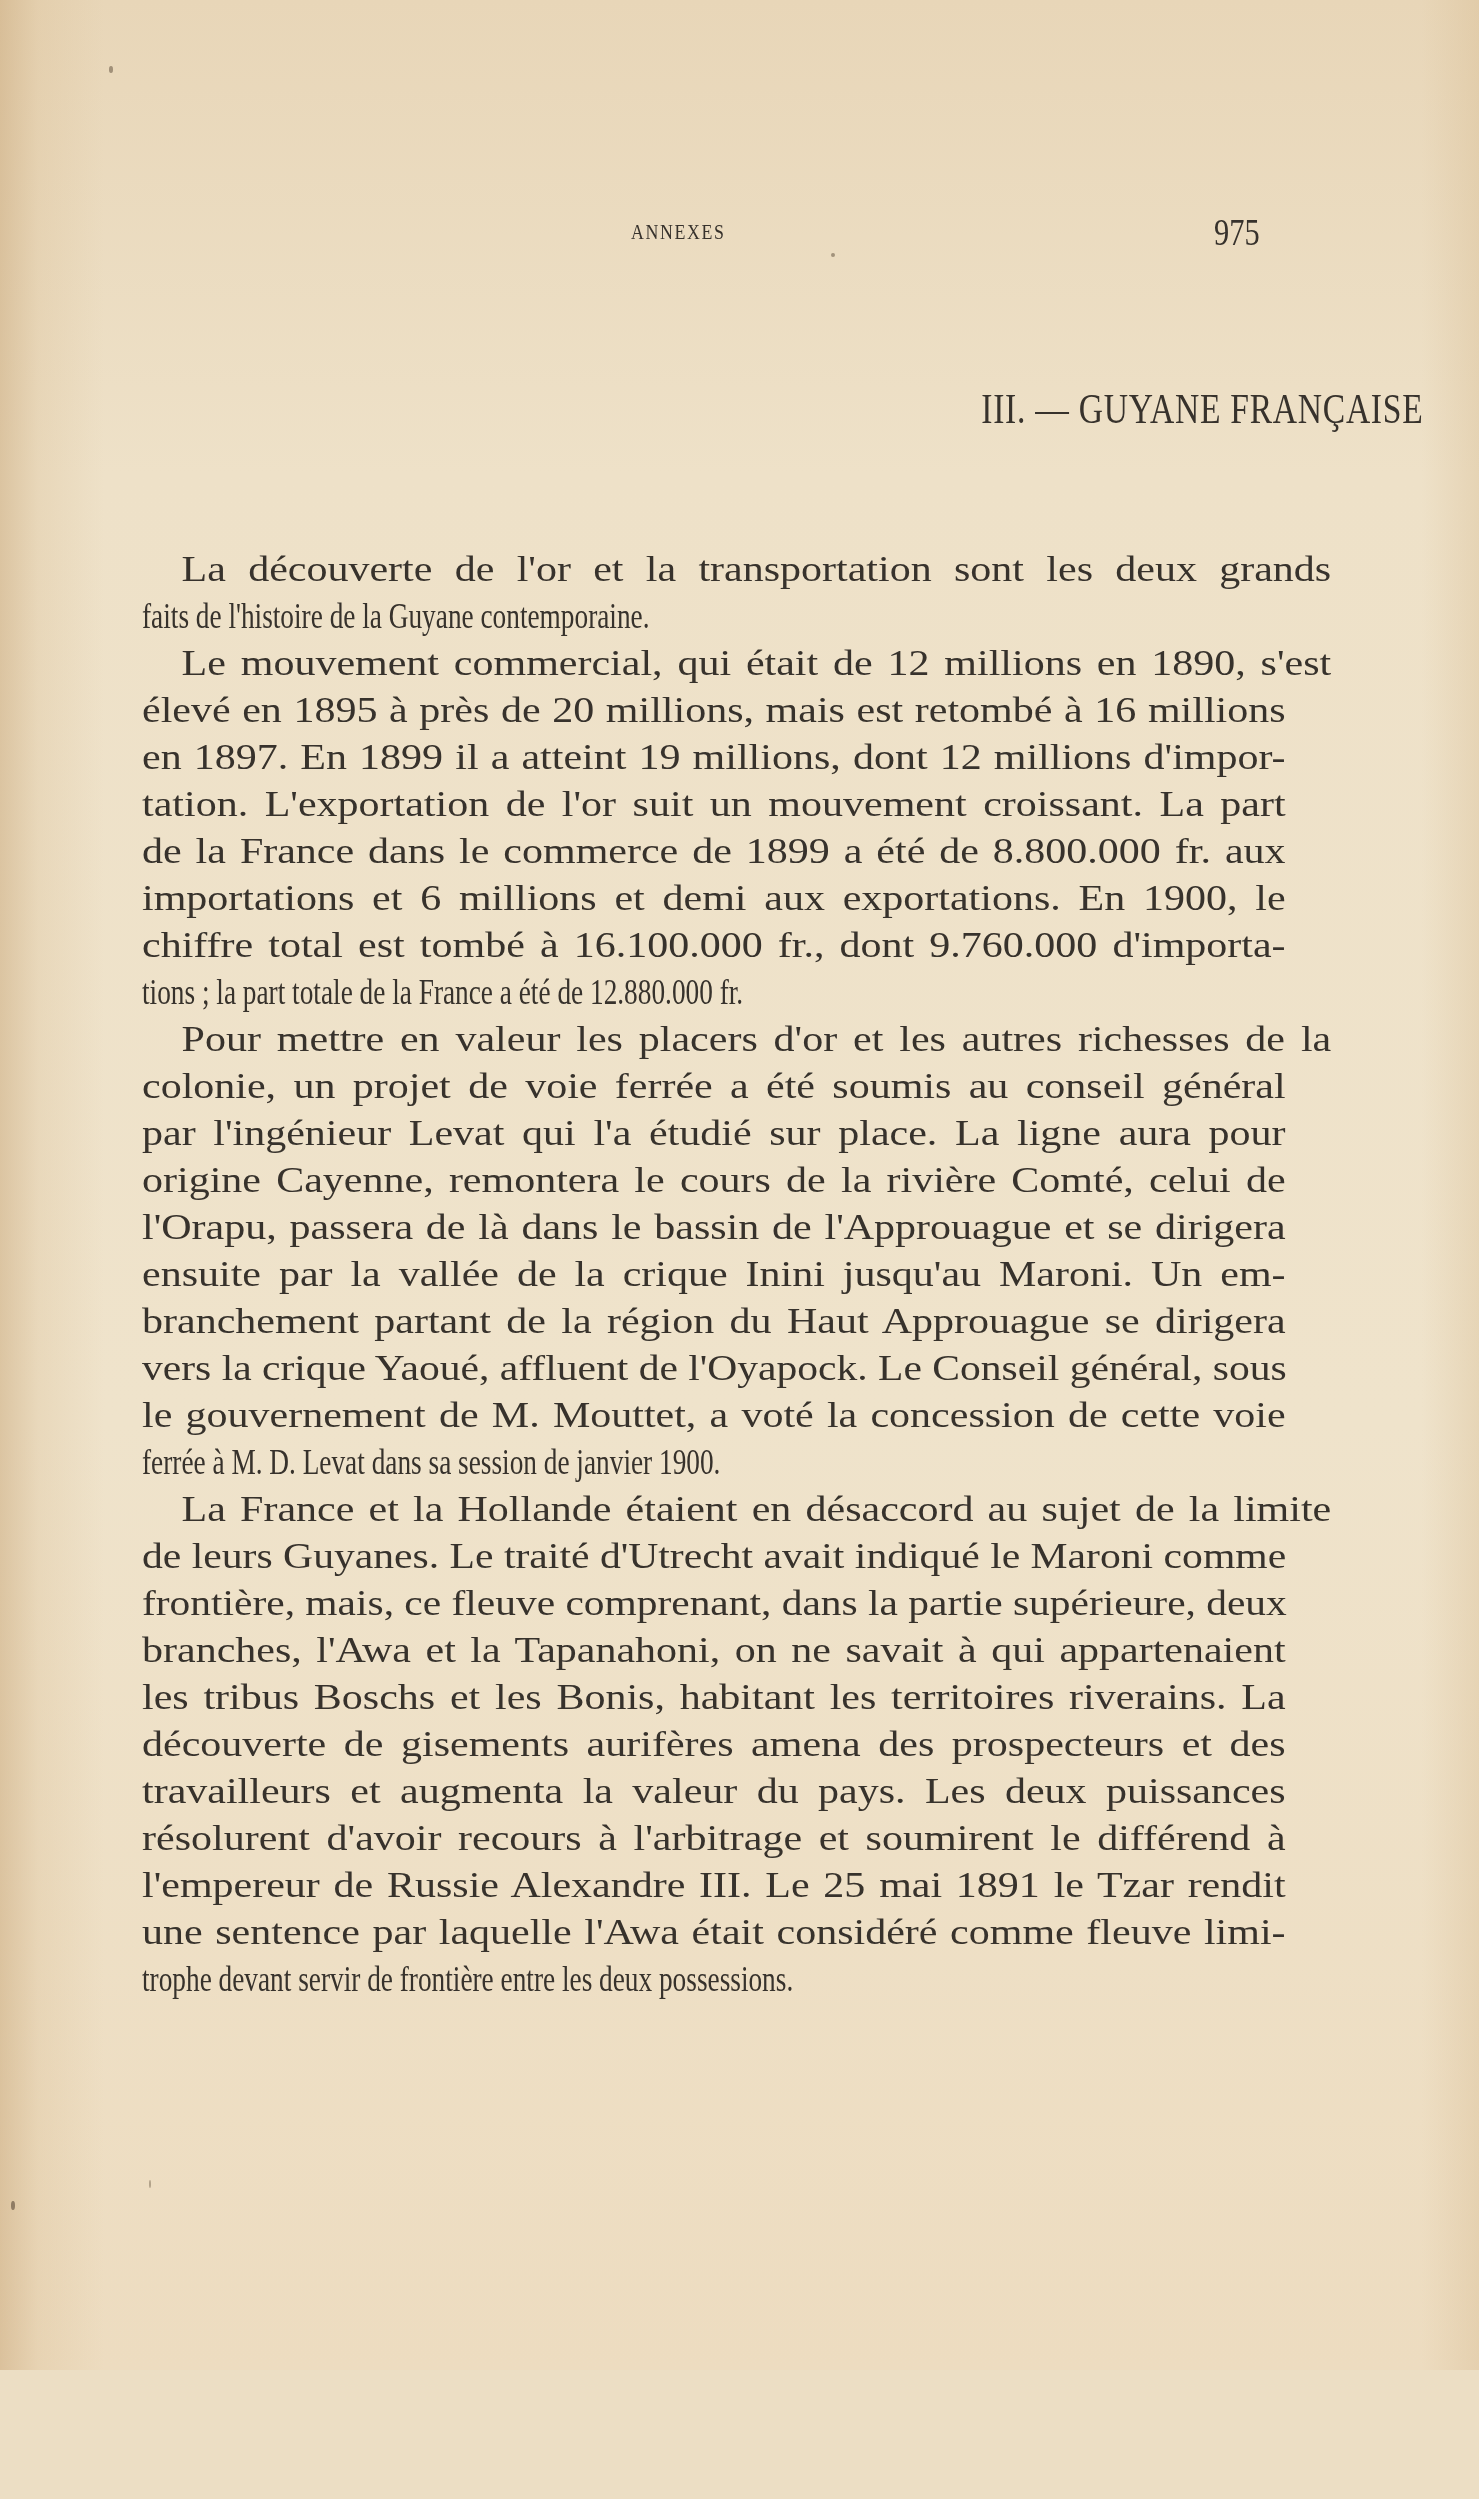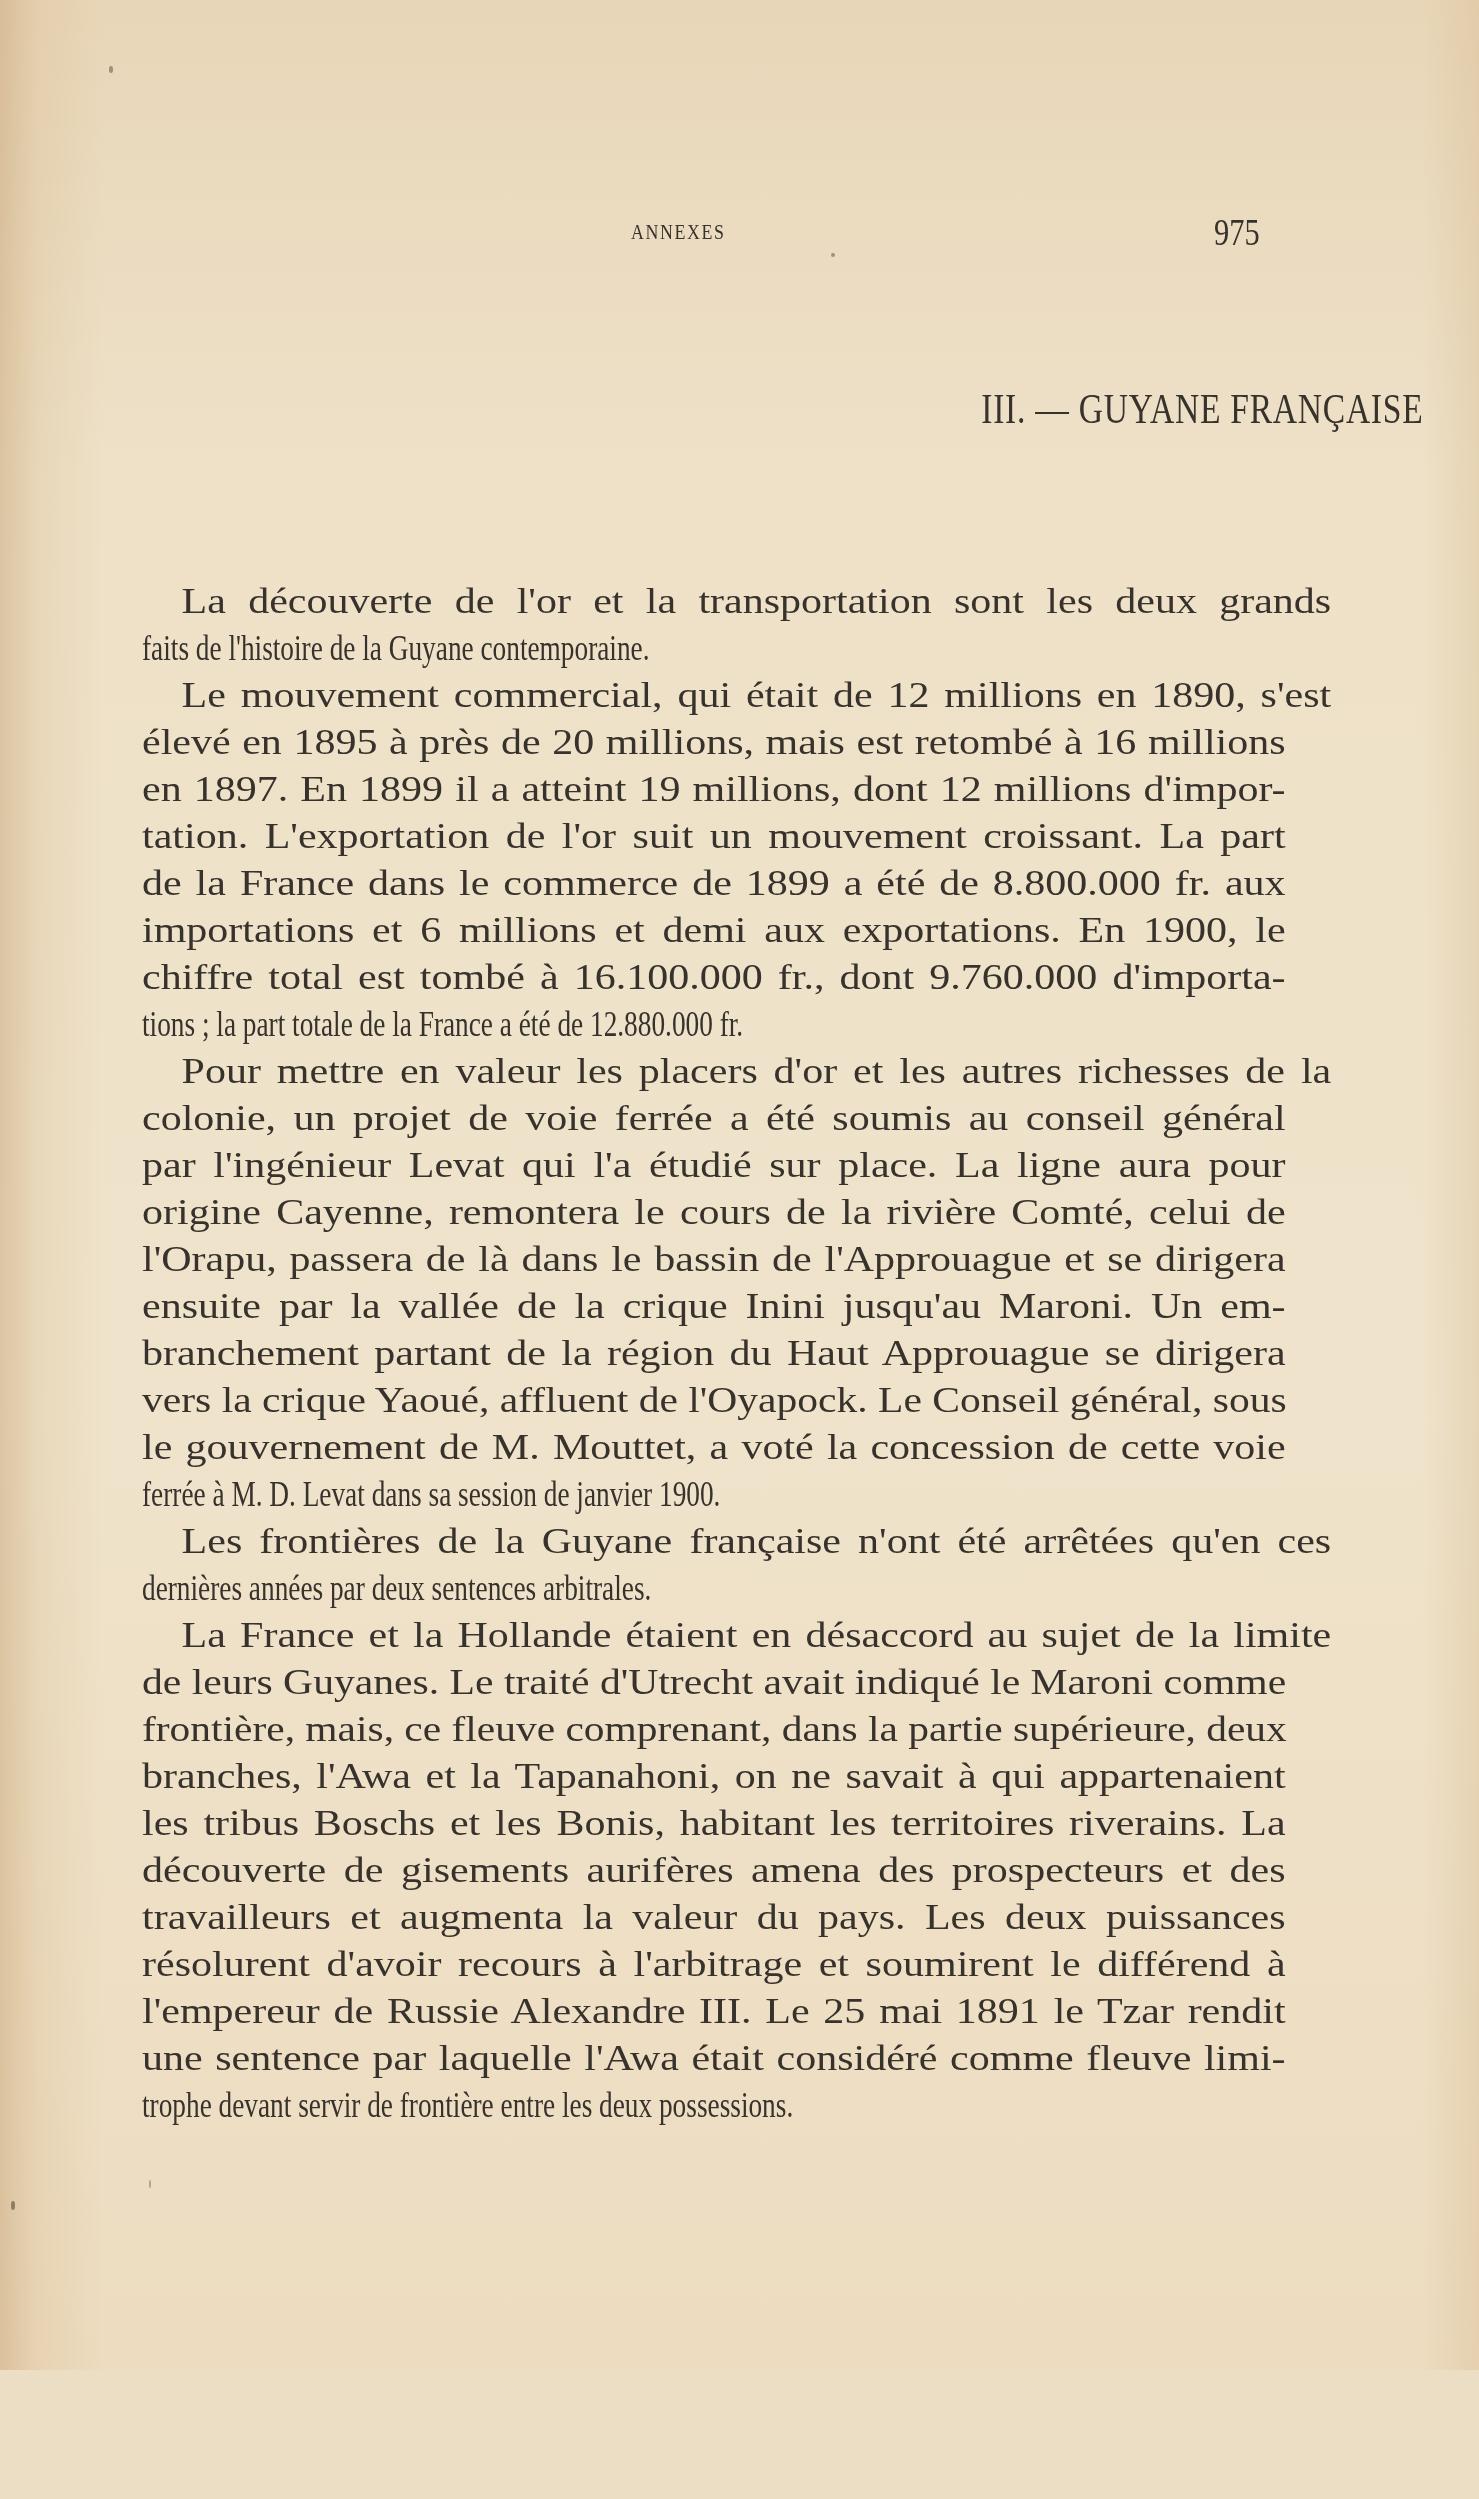--- a/index.html
+++ b/index.html
@@ -52,21 +52,21 @@
       text-align: right;
       font-size: 42px;
       letter-spacing: 0.9px;
     }
     .section-title span {
       display: inline-block;
       transform: scaleX(0.8);
     }
     .body-text {
       position: absolute;
-      top: 578px;
+      top: 546px;
       left: 142px;
       width: 1143px;
     }
     .line {
       display: block;
       height: 47px;
       line-height: 47px;
       font-size: 35px;
       white-space: nowrap;
       text-align: justify;
@@ -119,24 +119,20 @@
       <span class="line" style="display: block; width: 953px; text-align: justify; text-align-last: justify; transform: scaleX(1.2);">par l'ingénieur Levat qui l'a étudié sur place. La ligne aura pour</span>
       <span class="line" style="display: block; width: 953px; text-align: justify; text-align-last: justify; transform: scaleX(1.2);">origine Cayenne, remontera le cours de la rivière Comté, celui de</span>
       <span class="line" style="display: block; width: 953px; text-align: justify; text-align-last: justify; transform: scaleX(1.2);">l'Orapu, passera de là dans le bassin de l'Approuague et se dirigera</span>
       <span class="line" style="display: block; width: 953px; text-align: justify; text-align-last: justify; transform: scaleX(1.2);">ensuite par la vallée de la crique Inini jusqu'au Maroni. Un em-</span>
       <span class="line" style="display: block; width: 953px; text-align: justify; text-align-last: justify; transform: scaleX(1.2);">branchement partant de la région du Haut Approuague se dirigera</span>
       <span class="line" style="display: block; width: 963px; text-align: justify; text-align-last: justify; transform: scaleX(1.18744);">vers la crique Yaoué, affluent de l'Oyapock. Le Conseil général, sous</span>
       <span class="line" style="display: block; width: 953px; text-align: justify; text-align-last: justify; transform: scaleX(1.2);">le gouvernement de M. Mouttet, a voté la concession de cette voie</span>
       <span class="line last" style="display: block; width: 1465px; text-align: left; text-align-last: auto; transform: scaleX(0.78);">ferrée à M. D. Levat dans sa session de janvier 1900.</span>
     </div>
 
-    <div>
-      <span class="line indent" style="display: block; width: 958px; text-align: justify; text-align-last: justify; transform: scaleX(1.2);">Les frontières de la Guyane française n'ont été arrêtées qu'en ces</span>
-      <span class="line last" style="display: block; width: 1465px; text-align: left; text-align-last: auto; transform: scaleX(0.78);">dernières années par deux sentences arbitrales.</span>
-    </div>
 
     <div>
       <span class="line indent" style="display: block; width: 958px; text-align: justify; text-align-last: justify; transform: scaleX(1.2);">La France et la Hollande étaient en désaccord au sujet de la limite</span>
       <span class="line" style="display: block; width: 961px; text-align: justify; text-align-last: justify; transform: scaleX(1.18977);">de leurs Guyanes. Le traité d'Utrecht avait indiqué le Maroni comme</span>
       <span class="line" style="display: block; width: 965px; text-align: justify; text-align-last: justify; transform: scaleX(1.18395);">frontière, mais, ce fleuve comprenant, dans la partie supérieure, deux</span>
       <span class="line" style="display: block; width: 953px; text-align: justify; text-align-last: justify; transform: scaleX(1.2);">branches, l'Awa et la Tapanahoni, on ne savait à qui appartenaient</span>
       <span class="line" style="display: block; width: 953px; text-align: justify; text-align-last: justify; transform: scaleX(1.2);">les tribus Boschs et les Bonis, habitant les territoires riverains. La</span>
       <span class="line" style="display: block; width: 953px; text-align: justify; text-align-last: justify; transform: scaleX(1.2);">découverte de gisements aurifères amena des prospecteurs et des</span>
       <span class="line" style="display: block; width: 953px; text-align: justify; text-align-last: justify; transform: scaleX(1.2);">travailleurs et augmenta la valeur du pays. Les deux puissances</span>
       <span class="line" style="display: block; width: 953px; text-align: justify; text-align-last: justify; transform: scaleX(1.2);">résolurent d'avoir recours à l'arbitrage et soumirent le différend à</span>

